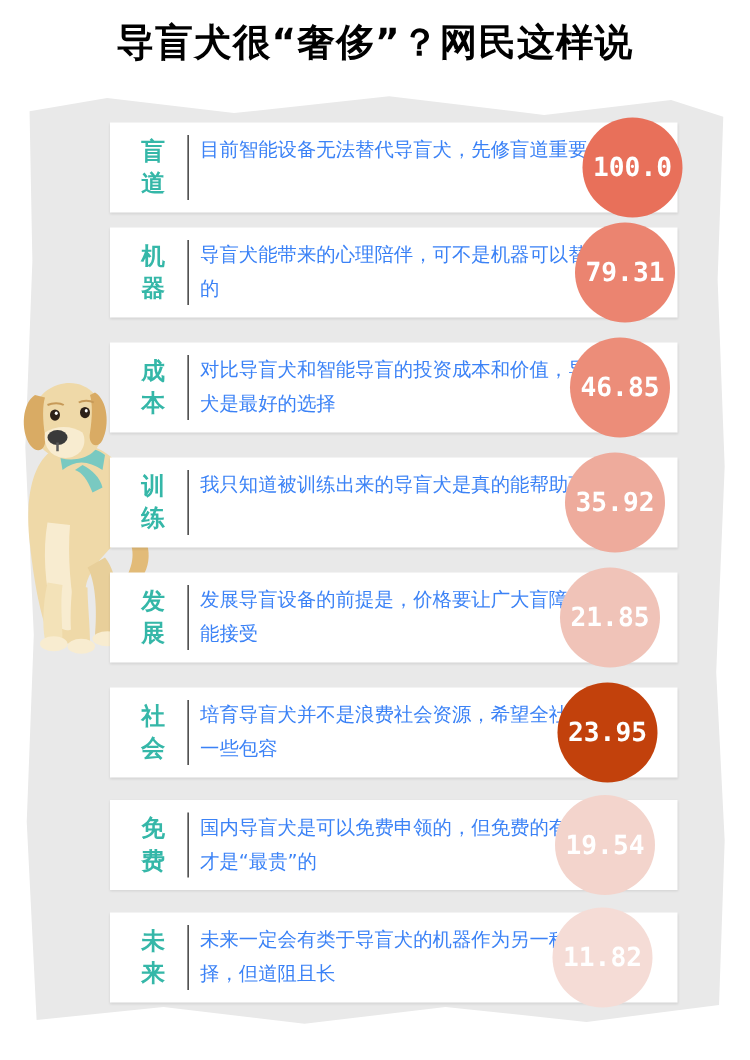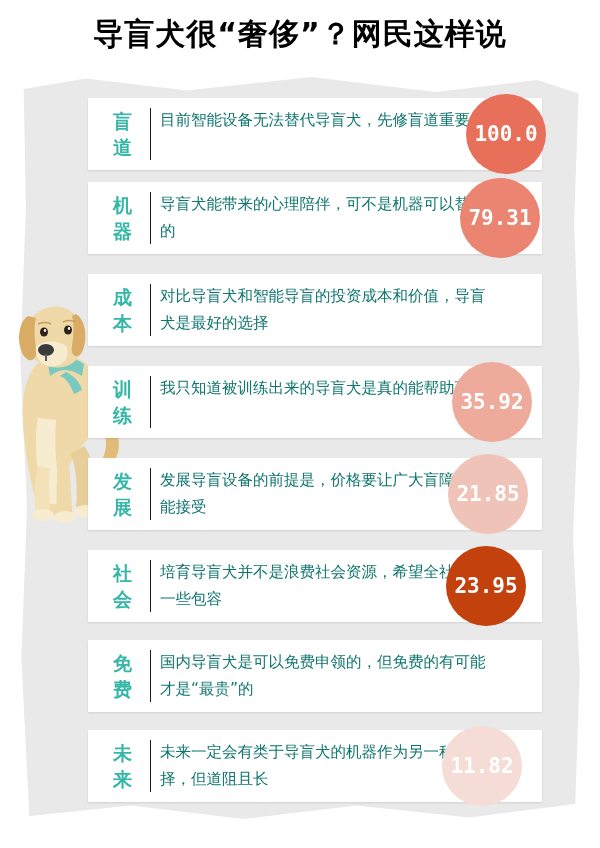--- a/index.html
+++ b/index.html
@@ -98,21 +98,21 @@
     height: 52px;
     background: #1b1b1b;
   }
   .row .text {
     position: absolute;
     left: 72px;
     top: 9px;
     width: 330px;
     font-size: 15.5px;
     line-height: 27px;
-    color: #0f766e;
+    color: #3b82f6;
     font-family: "DejaVu Sans", sans-serif;
   }
   .row .bubble {
     position: absolute;
     top: -4px;
     width: 80px;
     height: 80px;
     border-radius: 50%;
     display: flex;
     align-items: center;
@@ -202,20 +202,21 @@
       <div class="text">导盲犬能带来的心理陪伴，可不是机器可以替代的</div>
       <div class="bubble" style="left:372px;background:#eb8470">79.31</div>
     </div>
 
     <div class="row" style="top:274px">
       <div class="card"></div>
       <div class="keyword">成
 本</div>
       <div class="divider"></div>
       <div class="text">对比导盲犬和智能导盲的投资成本和价值，导盲犬是最好的选择</div>
+      <div class="bubble" style="left:368px;background:#ec8d79">46.85</div>
     </div>
 
     <div class="row" style="top:366px">
       <div class="card"></div>
       <div class="keyword">训
 练</div>
       <div class="divider"></div>
       <div class="text">我只知道被训练出来的导盲犬是真的能帮助盲人</div>
       <div class="bubble" style="left:364px;background:#eeab9c">35.92</div>
     </div>
@@ -237,20 +238,21 @@
       <div class="text">培育导盲犬并不是浪费社会资源，希望全社会多一些包容</div>
       <div class="bubble" style="left:358px;background:#c2410c">23.95</div>
     </div>
 
     <div class="row" style="top:640px">
       <div class="card"></div>
       <div class="keyword">免
 费</div>
       <div class="divider"></div>
       <div class="text">国内导盲犬是可以免费申领的，但免费的有可能才是“最贵”的</div>
+      <div class="bubble" style="left:356px;background:#f3d4cc">19.54</div>
     </div>
 
     <div class="row" style="top:730px">
       <div class="card"></div>
       <div class="keyword">未
 来</div>
       <div class="divider"></div>
       <div class="text">未来一定会有类于导盲犬的机器作为另一种选择，但道阻且长</div>
       <div class="bubble" style="left:354px;background:#f5dcd6">11.82</div>
     </div>

